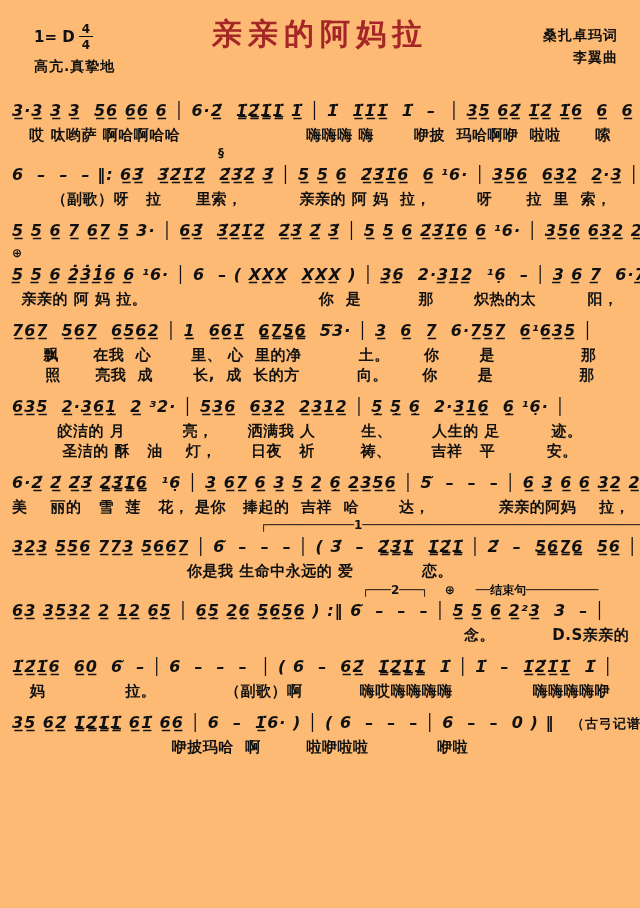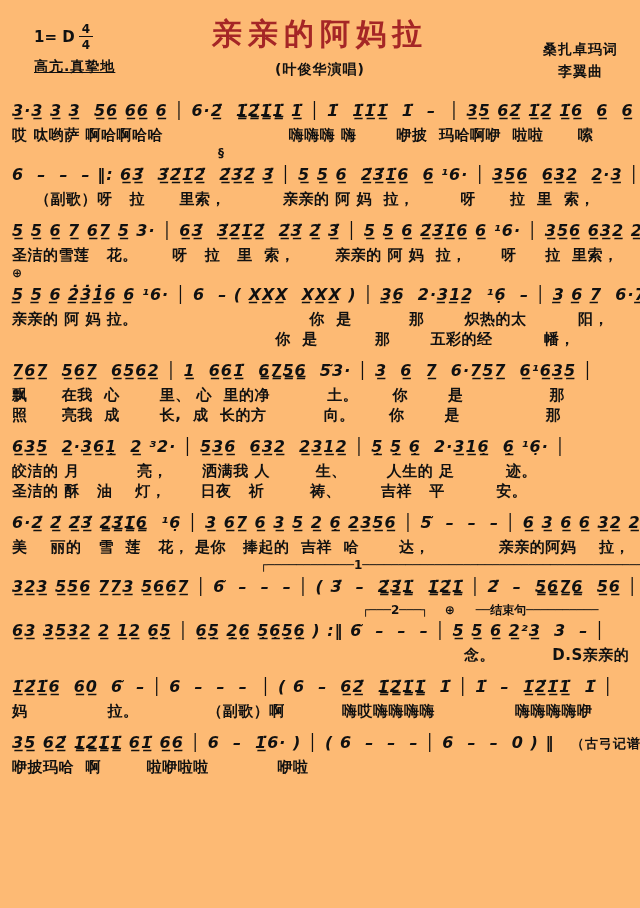--- a/index.html
+++ b/index.html
@@ -8,106 +8,104 @@
     box-sizing:border-box;padding:8px 12px 4px 12px;overflow:hidden;
     font-family:"DejaVu Sans","Liberation Sans",sans-serif;color:#111;
   }
   
   .header{position:relative;height:84px;}
   .hdr-left{position:absolute;left:22px;top:14px;}
   .key-row{font:bold 15px "DejaVu Sans",sans-serif;display:flex;align-items:center;gap:4px;}
   .timesig{display:inline-flex;flex-direction:column;align-items:center;line-height:1;font:bold 12px "DejaVu Sans",sans-serif;}
   .timesig .num{padding:0 3px;}
   .timesig .den{border-top:1.5px solid #111;padding:1px 3px 0 3px;}
-  .tempo{font:bold 14px "DejaVu Sans",sans-serif;margin-top:6px;letter-spacing:1px;text-decoration:underline;}
+  .tempo{font:bold 14px "DejaVu Sans",sans-serif;margin-top:6px;letter-spacing:1px;}
   .hdr-center{position:absolute;left:0;right:0;top:6px;text-align:center;}
   .title{font:bold 30px "DejaVu Sans",sans-serif;letter-spacing:6px;}
   .subtitle{font:bold 14px "DejaVu Sans",sans-serif;margin-top:6px;letter-spacing:1px;}
-  .hdr-right{position:absolute;right:10px;top:30px;text-align:center;font:bold 14px "DejaVu Sans",sans-serif;line-height:1.6;letter-spacing:1px;}
+  .hdr-right{position:absolute;right:10px;top:16px;text-align:right;font:bold 14px "DejaVu Sans",sans-serif;line-height:1.6;letter-spacing:1px;}
   
   .systems{margin-top:4px;}
   .system{position:relative;margin-bottom:7px;}
   .system.has-above{margin-top:15px;}
   .above{
     position:absolute;top:-14px;font:bold 12px "DejaVu Sans",sans-serif;
     white-space:pre;letter-spacing:0;color:#111;
   }
   .notes{
     font:italic bold 16px "DejaVu Sans",sans-serif;
     white-space:pre;letter-spacing:1px;line-height:29px;
   }
   .notes .tail{font:normal bold 13px "DejaVu Sans",sans-serif;letter-spacing:1px;}
   .lyric{
     font:bold 15px "DejaVu Sans",sans-serif;
-    white-space:pre;line-height:20px;letter-spacing:0.5px;
+    white-space:pre;line-height:20px;letter-spacing:0.5px;text-align:center;
   }
 </style>
 </head>
 <body>
 
 <div class="page">
 
   <div class="header">
     <div class="hdr-left">
       <div class="key-row">
         <span>1= D</span>
         <span class="timesig">
           <span class="num">4</span>
           <span class="den">4</span>
         </span>
       </div>
       <div class="tempo">高亢.真挚地</div>
     </div>
     <div class="hdr-center">
       <div class="title" id="score-title" style="color: rgb(165, 38, 38);">亲亲的阿妈拉</div>
-      <div class="subtitle">(叶俊华演唱)</div>
     </div>
     <div class="hdr-right">
       <div>桑扎卓玛词</div>
       <div>李翼曲</div>
     </div>
   </div>
 
   <div class="systems" id="systems">
       <div class="system">
         <div class="notes">3̲·3̲ 3̲ 3̲  5̲6̲ 6̲6̲ 6̲ │ 6·2̲̇  1̳̇2̳̇1̳̇1̳̇ 1̲̇ │ 1̇  1̲̇1̲̇1̲̇  1̇  –  │ 3̲5̲ 6̲2̲̇ 1̲̇2̲̇ 1̲̇6̲  6̲  6̲ │</div>
         <div class="lyric">哎 呔哟萨 啊哈啊哈哈                      嗨嗨嗨 嗨       咿披  玛哈啊咿  啦啦      嗦</div>
       </div>
       <div class="system has-above">
         <div class="above" style="left: 206px;">§</div>
         <div class="notes">6  –  –  – ‖: 6̲3̲̇  3̲̇2̲̇1̲̇2̲̇  2̲̇3̲̇2̲̇ 3̲̇ │ 5̲ 5̲ 6̲  2̲̇3̲̇1̲̇6̲  6̲ ¹6· │ 3̲5̲6̲  6̲3̲2̲  2̲·3̲ │</div>
         <div class="lyric">    （副歌）呀   拉      里索，          亲亲的 阿 妈  拉，        呀      拉  里  索，</div>
       </div>
       <div class="system">
         <div class="notes">5̲ 5̲ 6̲ 7̲ 6̲7̲ 5̲ 3· │ 6̲3̲̇  3̲̇2̲̇1̲̇2̲̇  2̲̇3̲̇ 2̲̇ 3̲̇ │ 5̲ 5̲ 6̲ 2̲̇3̲̇1̲̇6̲ 6̲ ¹6· │ 3̲5̲6̲ 6̲3̲2̲ 2̲·3̲ │</div>
-        <div class="lyric">圣洁的雪莲   花。      呀   拉   里  索，       亲亲的 阿 妈  拉，      呀     拉  里索，</div>
       </div>
       <div class="system has-above">
         <div class="above" style="left: 0px;">⊕</div>
         <div class="notes">5̲ 5̲ 6̲ 2̲̇3̲̇1̲̇6̲ 6̲ ¹6· │ 6  – ( X̲X̲X̲  X̲X̲X̲ ) │ 3̲̣6̲̣  2·3̲1̲2̲  ¹6̣  – │ 3̲ 6̲ 7̲  6·7̲5̲7̲  6̃  – │</div>
         <div class="lyric">亲亲的 阿 妈 拉。                              你  是          那       炽热的太         阳，</div>
-        <div class="lyric">                                              你  是          那       五彩的经         幡，</div>
       </div>
       <div class="system">
         <div class="notes">7̲6̲7̲  5̲6̲7̲  6̲5̲6̲2̲ │ 1̲  6̲6̲1̲̇  6̳7̳5̳6̳  5̃3· │ 3̲  6̲  7̲  6·7̲5̲7̲  6̲¹6̲3̲5̲ │</div>
         <div class="lyric">飘      在我  心       里、 心  里的净          土。      你       是               那</div>
         <div class="lyric">照      亮我  成       长,  成  长的方          向。      你       是               那</div>
       </div>
       <div class="system">
         <div class="notes">6̲3̲5̲  2̲·3̲6̲1̲̣  2̲ ³2· │ 5̲3̲6̲  6̲3̲2̲  2̲3̲1̲2̲ │ 5̲̣ 5̲̣ 6̲̣  2·3̲1̲6̲̣  6̲̣ ¹6̣· │</div>
         <div class="lyric">皎洁的 月          亮，      洒满我 人        生、       人生的 足         迹。</div>
         <div class="lyric">圣洁的 酥   油    灯，      日夜   祈        祷、       吉祥   平         安。</div>
       </div>
       <div class="system">
         <div class="notes">6·2̲̇ 2̲̇ 2̲̇3̲̇ 2̳̇3̳̇1̳̇6̳  ¹6̣ │ 3̲ 6̲7̲ 6̲ 3̲ 5̲ 2̲ 6̲̣ 2̲3̲5̲6̲ │ 5̃  –  –  – │ 6̲ 3̲ 6̲ 6̲ 3̲2̲ 2̲ ³2· │</div>
         <div class="lyric">美    丽的   雪  莲   花， 是你   捧起的  吉祥  哈       达，            亲亲的阿妈    拉，</div>
       </div>
       <div class="system has-above">
         <div class="above" style="left: 248px;">┌────────────1────────────────────────────────────────</div>
         <div class="notes">3̲2̲3̲ 5̲5̲6̲ 7̲7̲3̲ 5̲6̲6̲7̲ │ 6̃  –  –  – │ ( 3̇  –  2̳̇3̳̇1̳̇  1̳̇2̳̇1̳̇ │ 2̇  –  5̳6̳7̳6̳  5̲6̲ │</div>
+        <div class="lyric">你是我 生命中永远的 爱            恋。</div>
       </div>
       <div class="system has-above">
         <div class="above" style="left: 350px;">┌───2───┐    ⊕     ──结束句──────────</div>
         <div class="notes">6̲3̲ 3̲5̲3̲2̲ 2̲ 1̲2̲ 6̲̣5̲̣ │ 6̲̣5̲̣ 2̲̣6̲̣ 5̲̣6̲̣5̲̣6̲̣ ) :‖ 6̃  –  –  – │ 5̲ 5̲ 6̲ 2̲²3̲  3  – │</div>
         <div class="lyric">                                                                               念。          D.S亲亲的  阿</div>
       </div>
       <div class="system">
         <div class="notes">1̲̇2̲̇1̲̇6̲  6̲0̲  6̃  – │ 6  –  –  –  │ ( 6  –  6̲2̲̇  1̳̇2̳̇1̳̇1̳̇  1̇ │ 1̇  –  1̲̇2̲̇1̲̇1̲̇  1̇ │</div>
         <div class="lyric">妈              拉。            （副歌）啊          嗨哎嗨嗨嗨嗨              嗨嗨嗨嗨咿</div>
       </div>

